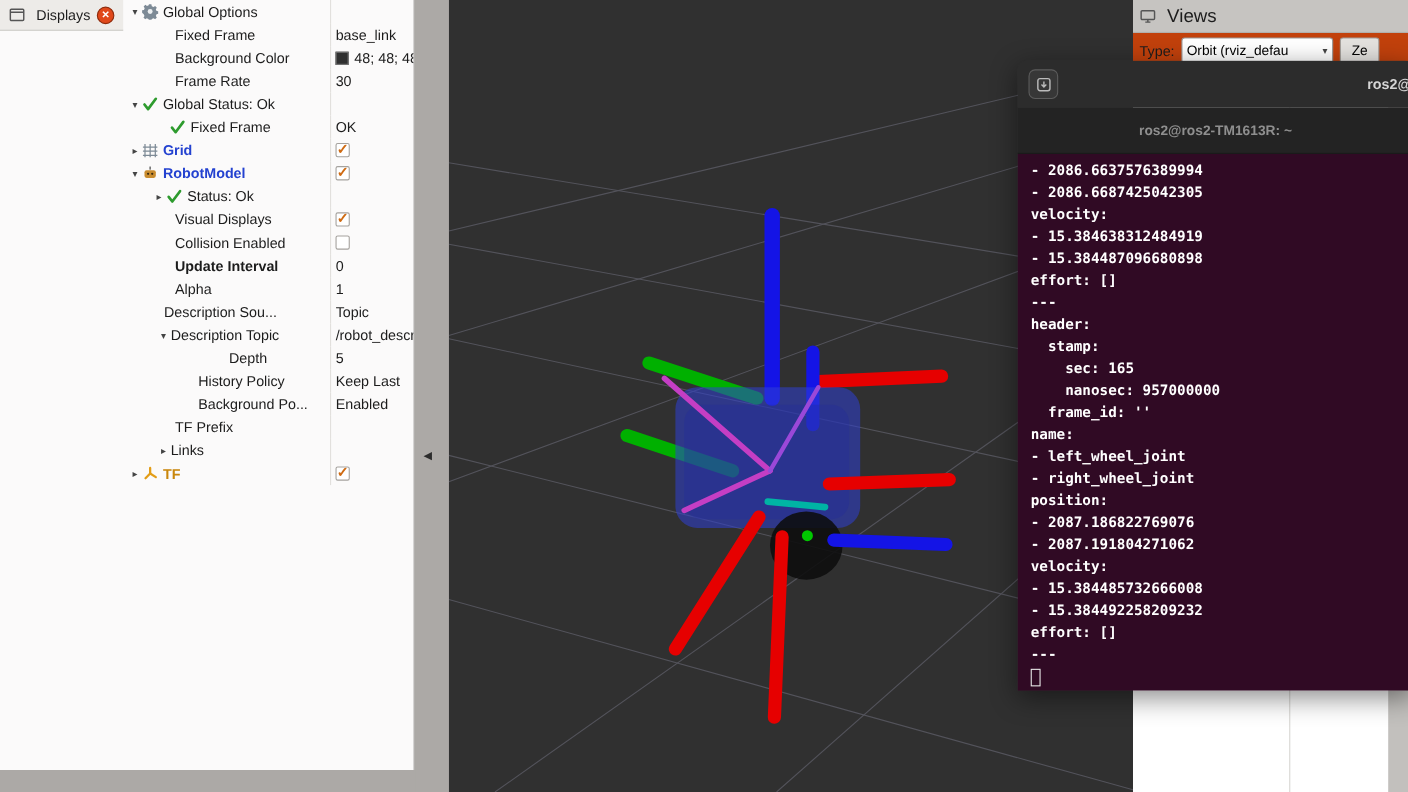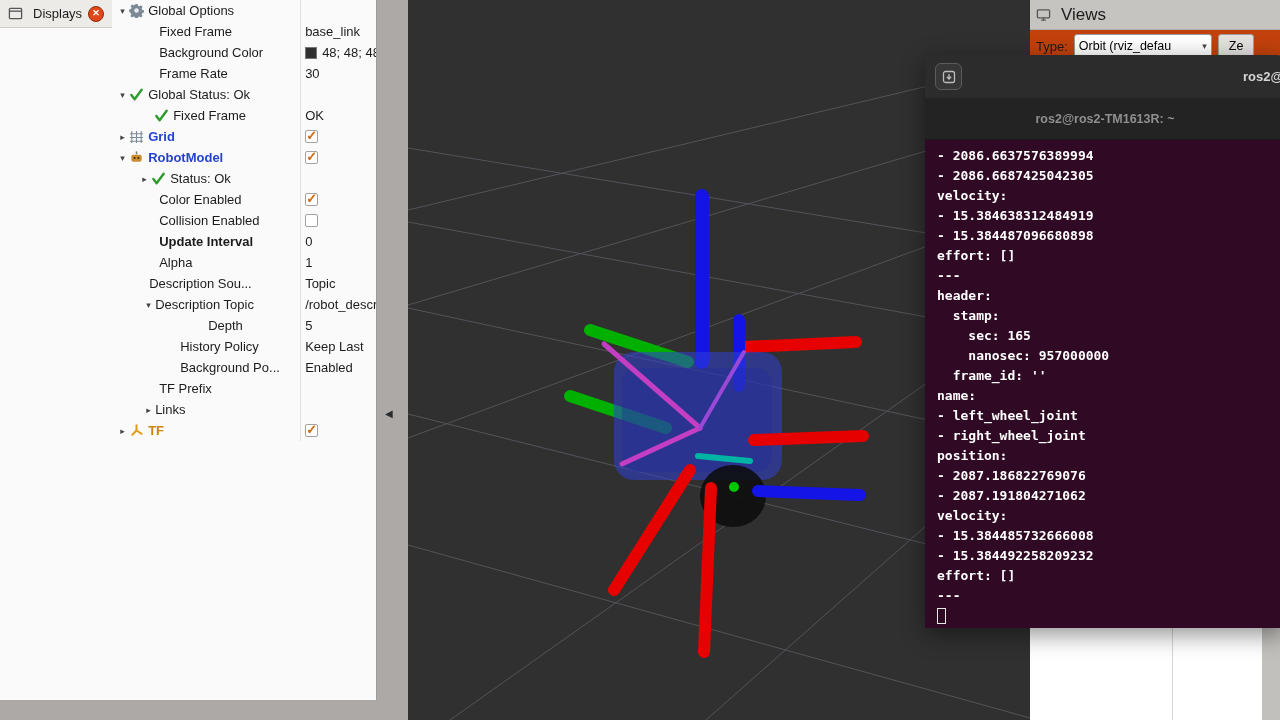--- a/index.html
+++ b/index.html
@@ -191,21 +191,21 @@
               <svg viewBox="0 0 16 16">
                 <path d="M2.5 8.5l3.5 4.5L13.5 3" stroke="#2e9b2e" stroke-width="2.6" fill="none" stroke-linecap="round" stroke-linejoin="round"></path>
               </svg>
             </span>
             <span>Status: Ok</span>
           </div>
           <div class="tval"></div>
         </div>
         <div class="trow">
           <div class="tname" style="padding-left: 47px;">
-            <span>Color Enabled</span>
+            <span>Visual Displays</span>
           </div>
           <div class="tval">
             <span class="cb checked"></span>
           </div>
         </div>
         <div class="trow">
           <div class="tname" style="padding-left: 47px;">
             <span>Collision Enabled</span>
           </div>
           <div class="tval">

